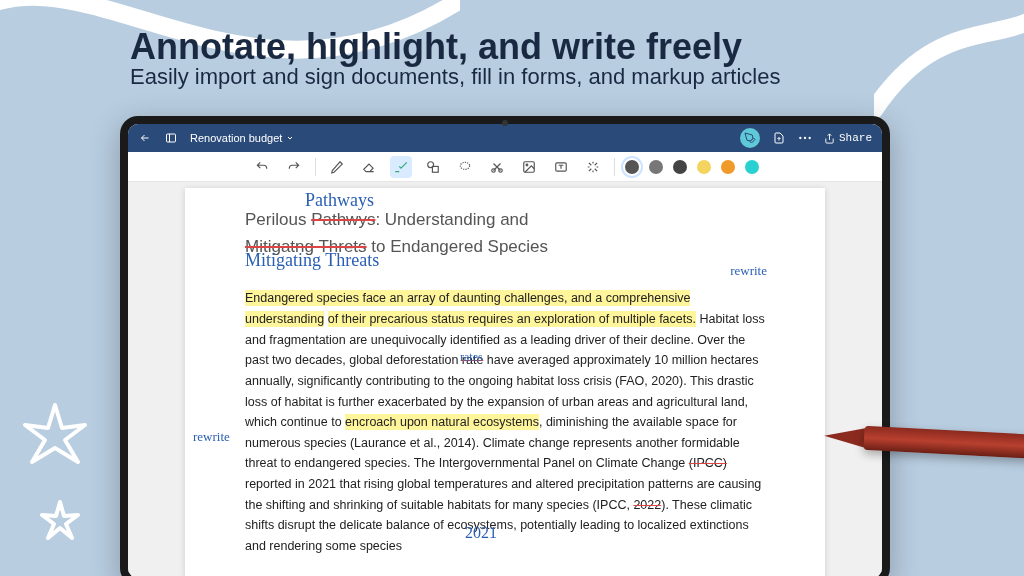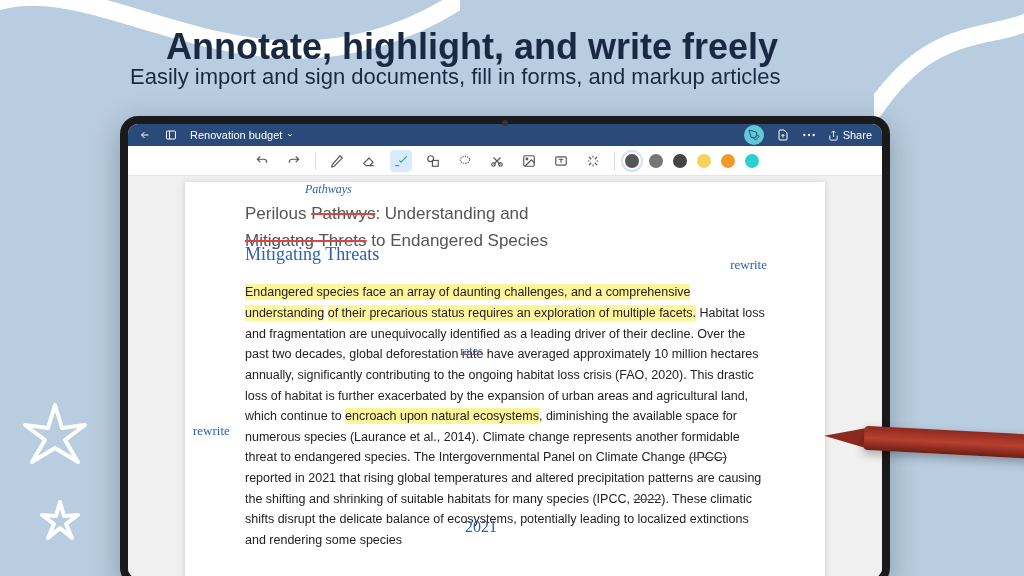--- a/index.html
+++ b/index.html
@@ -33,21 +33,20 @@
     stroke-linejoin: round;
   }
 
   .headline {
     position: absolute;
     top: 26px;
     left: 130px;
     color: #1a2942;
     font-size: 36px;
     font-weight: 700;
-    margin-left: 36px;
   }
   .subhead {
     position: absolute;
     top: 64px;
     left: 130px;
     color: #1a2942;
     font-size: 22px;
     font-weight: 400;
   }
 
@@ -78,38 +77,38 @@
     height: 100%;
     background: #fff;
     border-radius: 10px;
     overflow: hidden;
     display: flex;
     flex-direction: column;
   }
 
   
   .topbar {
-    height: 22px;
+    height: 28px;
     background: #2a4a7a;
     display: flex;
     align-items: center;
     padding: 0 10px;
     gap: 12px;
     color: #fff;
     font-size: 11px;
   }
   .topbar .icon { width: 14px; height: 14px; display: inline-flex; align-items: center; justify-content: center; }
   .topbar .spacer { flex: 1; }
   .topbar .title { display: flex; align-items: center; gap: 4px; cursor: pointer; }
   .topbar .ink-btn {
     width: 20px; height: 20px; border-radius: 50%;
     background: #5fc9d8;
     display: inline-flex; align-items: center; justify-content: center;
   }
-  .share-btn { display: flex; align-items: center; gap: 4px; }
+  .share-btn { display: flex; align-items: center; gap: 4px; font-family: Liberation Mono, monospace; }
 
   
   .toolrow {
     height: 30px;
     background: #fff;
     border-bottom: 1px solid #e5e5e5;
     display: flex;
     align-items: center;
     justify-content: center;
     gap: 10px;
@@ -326,21 +325,21 @@
       <span class="color-dot sel" style="background: rgb(85, 85, 85);"></span>
       <span class="color-dot" style="background: rgb(119, 119, 119);"></span>
       <span class="color-dot" style="background: rgb(68, 68, 68);"></span>
       <span class="color-dot" style="background: rgb(244, 211, 94);"></span>
       <span class="color-dot" style="background: rgb(240, 154, 42);"></span>
       <span class="color-dot" style="background: rgb(43, 209, 209);"></span>
     </div>
 
     <div class="docarea">
       <div class="page">
-        <span class="hand" style="top:-2px; left:120px; font-size:12px;font-style:italic;">Pathways</span>
+        <span class="hand" style="top:-2px; left:120px; font-size:18px;">Pathways</span>
         <h1>
           <span>Perilous </span><span class="strike">Pathwys</span><span>: Understanding and </span><br>
           <span class="strike">Mitigatng Threts</span><span> to Endangered Species</span>
         </h1>
         <span class="hand" style="top:58px; left:60px; font-size:18px;">Mitigating Threats</span>
         <span class="hand" style="top:72px; right:58px; font-size:13px;">rewrite</span>
 
         <div class="body-text" style="margin-top:28px;">
           <span class="highlight">Endangered species face an array of daunting challenges, and a comprehensive understanding</span>
           <span class="highlight">of their precarious status requires an exploration of multiple facets.</span><span> Habitat loss and fragmentation are unequivocally identified as a leading driver of their decline. Over the past two decades, global deforestation </span><span class="strike2">rate</span><span> have averaged approximately 10 million hectares annually, significantly contributing to the ongoing habitat loss crisis (FAO, 2020). This drastic loss of habitat is further exacerbated by the expansion of urban areas and agricultural land, which continue to </span><span class="highlight">encroach upon natural ecosystems</span><span>, diminishing the available space for numerous species (Laurance et al., 2014). Climate change represents another formidable threat to endangered species. The Intergovernmental Panel on Climate Change </span><span class="strike2">(IPCC)</span><span> reported in 2021 that rising global temperatures and altered precipitation patterns are causing the shifting and shrinking of suitable habitats for many species (IPCC, </span><span class="strike2">2022</span><span>). These climatic shifts disrupt the delicate balance of ecosystems, potentially leading to localized extinctions and rendering some species</span>

